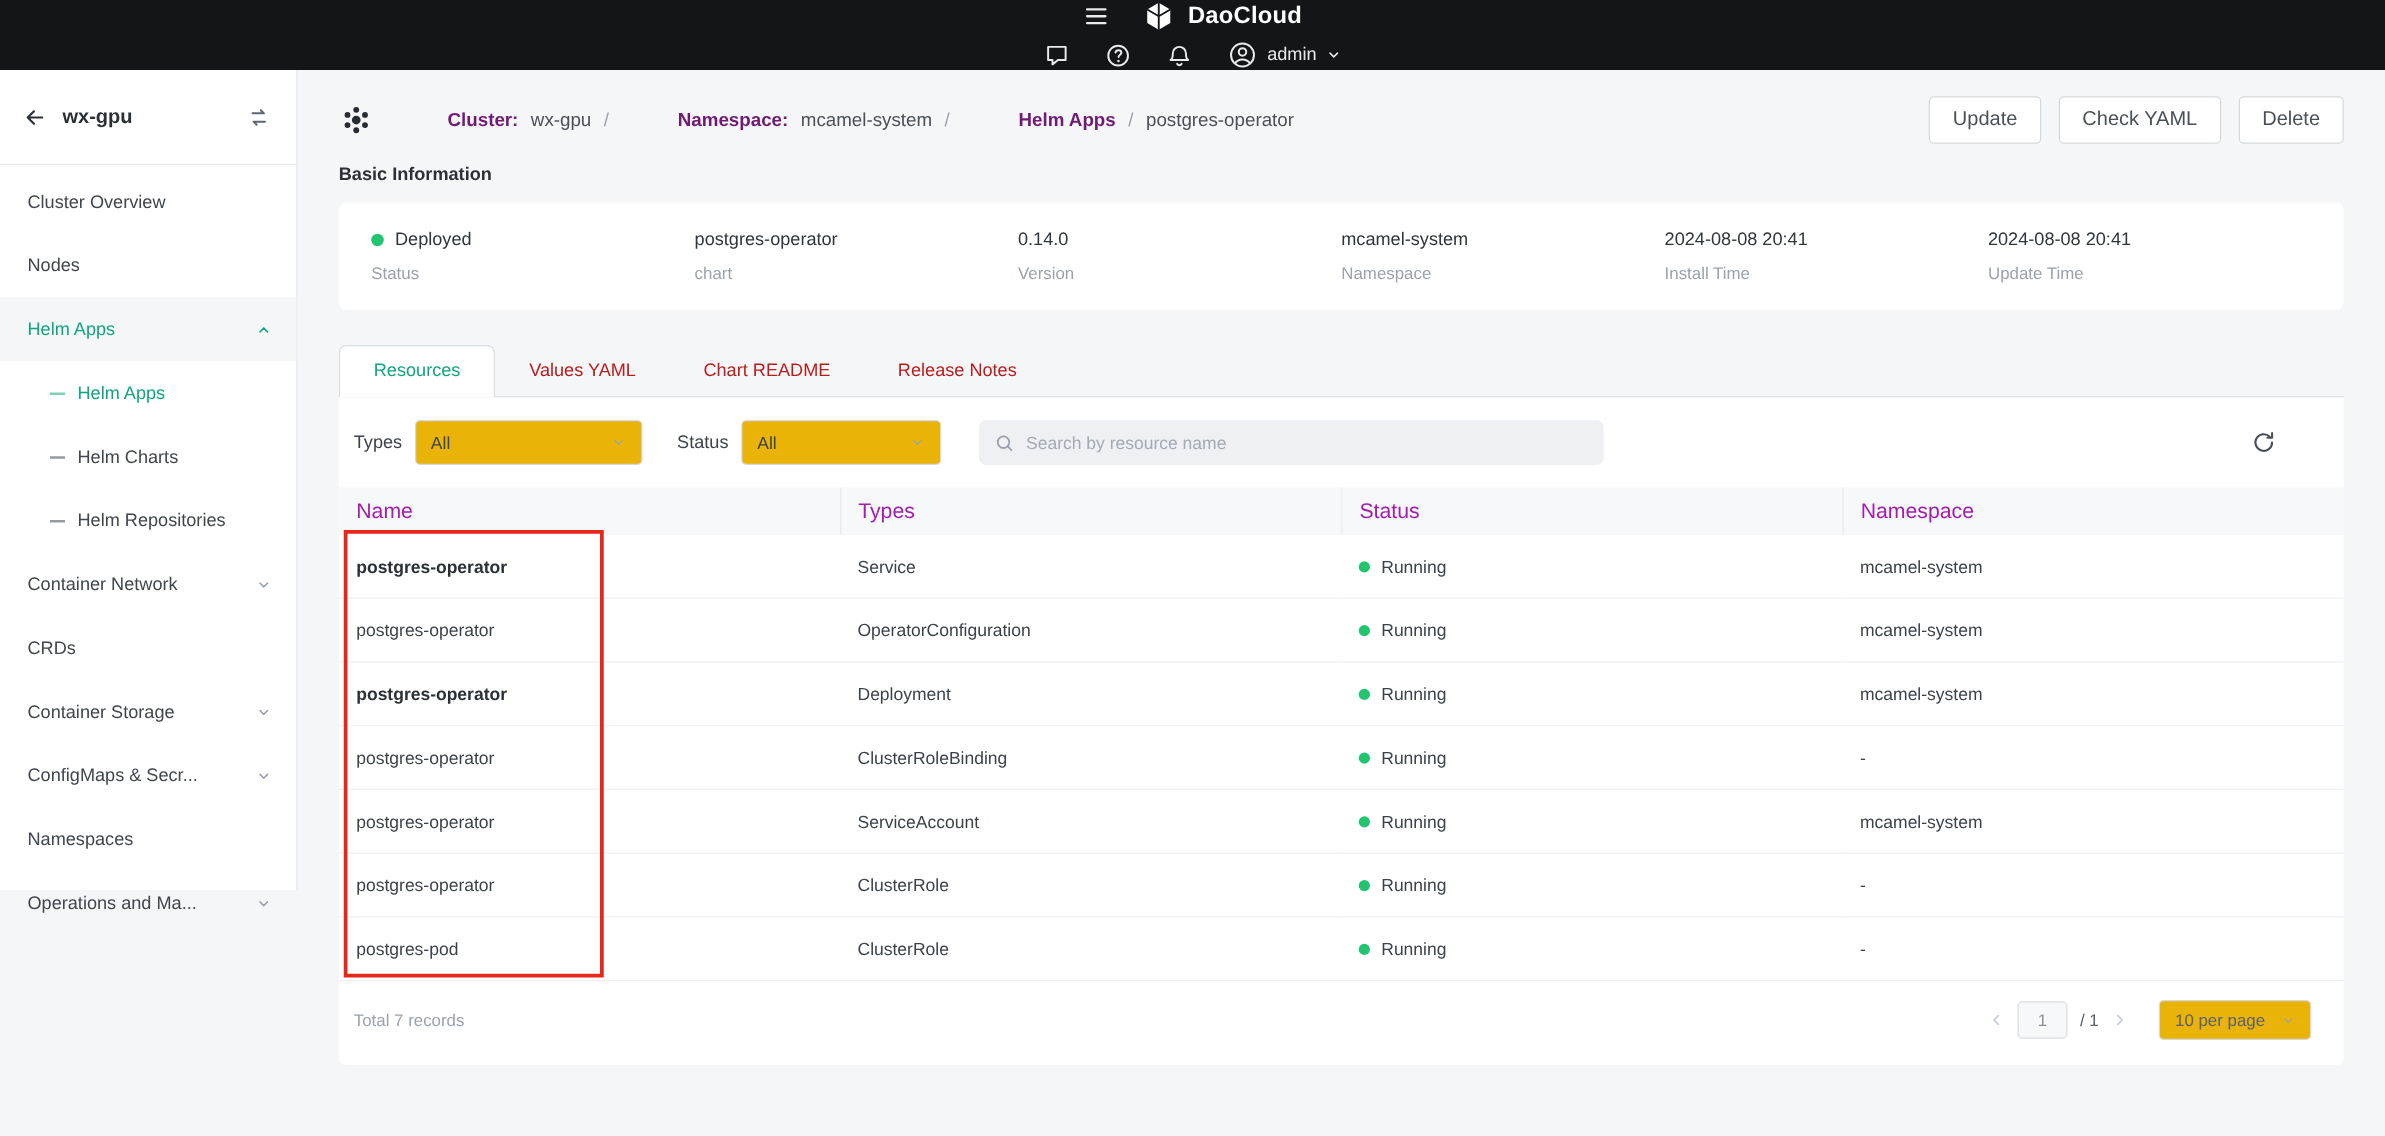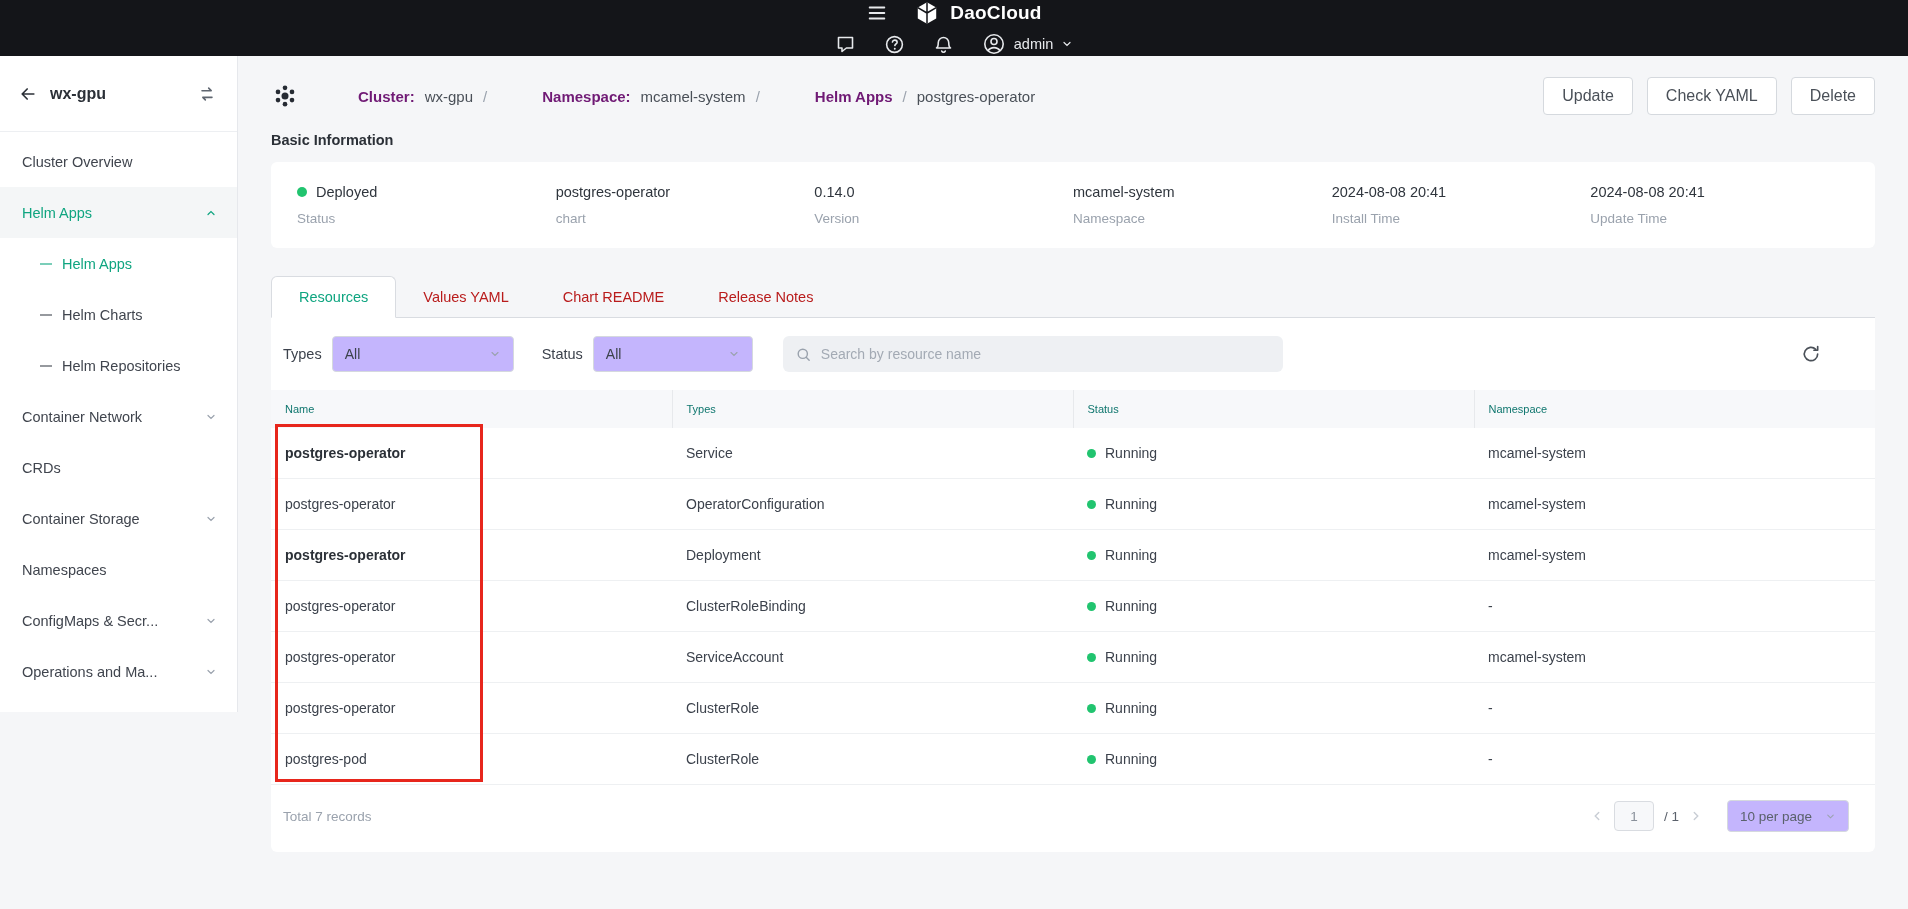--- a/index.html
+++ b/index.html
@@ -53,34 +53,34 @@
 
   
   .tabs { display:flex; border-bottom:1px solid #d9dce1; height:42px; align-items:stretch; }
   .tab { padding:0 27px; font-size:14.5px; color:#b91c1c; display:flex; align-items:center; cursor:pointer; }
   .tab.active { background:#fff; border:1px solid #d9dce1; border-bottom:1px solid #fff; margin-bottom:-1px; border-radius:6px 6px 0 0; color:#0fa580; }
 
   
   .panel { background:#fff; border-radius:0 0 6px 6px; padding-bottom:6px; }
   .filter-row { display:flex; align-items:center; padding:18px 26px 18px 12px; }
   .filter-label { font-size:14.5px; color:#3c424c; margin-right:10px; }
-  .select { height:36px; border:1px solid #d5d9de; border-radius:4px; background:#c4b5fd; display:flex; align-items:center; justify-content:space-between; padding:6px 12px; font-size:14px; color:#3c424c; cursor:pointer; }
+  .select { height:36px; border:1px solid #d5d9de; border-radius:4px; background:#eab308; display:flex; align-items:center; justify-content:space-between; padding:6px 12px; font-size:14px; color:#3c424c; cursor:pointer; }
   .select .chev { color:#9aa2ad; }
   .select.types { width:182px; margin-right:28px; }
   .select.status { width:160px; margin-right:30px; }
   .searchbox { width:500px; height:36px; background:#eef0f3; border-radius:6px; display:flex; align-items:center; padding:0 12px; gap:9px; color:#9aa2ad; }
   .searchbox input { flex:1; border:none; outline:none; background:transparent; font-size:14px; color:#3c424c; font-family:inherit; }
   .searchbox input::placeholder { color:#a3aab4; }
   .filter-spacer { flex:1; }
   .refresh-btn { color:#4a5058; cursor:pointer; margin-right:28px; }
 
   
   .table-wrap { position:relative; }
   table { width:100%; border-collapse:collapse; table-layout:fixed; }
-  thead th { height:38px; background:#f7f8fa; font-weight:400; font-size:11px; color:#0f766e; text-align:left; padding-left:14px; border-right:1px solid #e7e9ec; }
+  thead th { height:38px; background:#f7f8fa; font-weight:400; font-size:17px; color:#a21caf; text-align:left; padding-left:14px; border-right:1px solid #e7e9ec; }
   thead th:last-child { border-right:none; }
   tbody td { height:50px; font-size:14px; color:#3c424c; padding-left:14px; border-bottom:1px solid #eef0f2; }
   td.name-bold { font-weight:700; color:#2b3037; }
   .status-cell { display:flex; align-items:center; gap:9px; height:50px; }
   .status-dot { width:9px; height:9px; border-radius:50%; background:#21c46f; flex:none; }
   .annotation-box { position:absolute; left:4px; top:34px; width:208px; height:358px; border:3px solid #e7261c; pointer-events:none; }
 
   
   .table-footer { display:flex; align-items:center; padding:15px 26px 14px 12px; }
   .total-text { font-size:13.5px; color:#9aa2ad; }
@@ -163,20 +163,23 @@
       <span class="icon">
         <svg width="20" height="20" viewBox="0 0 24 24" fill="none" stroke="#5f6670" stroke-width="1.9" stroke-linecap="round" stroke-linejoin="round">
             <path d="M6 8h11l-3-3M18 16H7l3 3"></path>
           </svg>
       </span>
     </div>
     <nav class="nav">
       <div class="nav-item">
           <span>Cluster Overview</span>
         </div>
+      <div class="nav-item">
+          <span>Nodes</span>
+        </div>
       <div class="nav-item active-parent">
         <span>Helm Apps</span>
         <span class="icon chev">
             <svg width="12" height="12" viewBox="0 0 24 24" fill="none" stroke="currentColor" stroke-width="2.4" stroke-linecap="round">
               <path d="M6 15l6-6 6 6"></path>
             </svg>
           </span>
       </div>
       <div class="nav-item sub active">
           <span class="dash"></span>
@@ -203,30 +206,30 @@
         </div>
       <div class="nav-item">
         <span>Container Storage</span>
         <span class="icon chev">
             <svg width="12" height="12" viewBox="0 0 24 24" fill="none" stroke="currentColor" stroke-width="2.4" stroke-linecap="round">
               <path d="M6 9l6 6 6-6"></path>
             </svg>
           </span>
       </div>
       <div class="nav-item">
-          <span>Namespaces</span>
-        </div>
-      <div class="nav-item">
         <span>ConfigMaps &amp; Secr...</span>
         <span class="icon chev">
             <svg width="12" height="12" viewBox="0 0 24 24" fill="none" stroke="currentColor" stroke-width="2.4" stroke-linecap="round">
               <path d="M6 9l6 6 6-6"></path>
             </svg>
           </span>
       </div>
+      <div class="nav-item">
+          <span>Namespaces</span>
+        </div>
       <div class="nav-item">
         <span>Operations and Ma...</span>
         <span class="icon chev">
             <svg width="12" height="12" viewBox="0 0 24 24" fill="none" stroke="currentColor" stroke-width="2.4" stroke-linecap="round">
               <path d="M6 9l6 6 6-6"></path>
             </svg>
           </span>
       </div>
     </nav>
   </aside>

